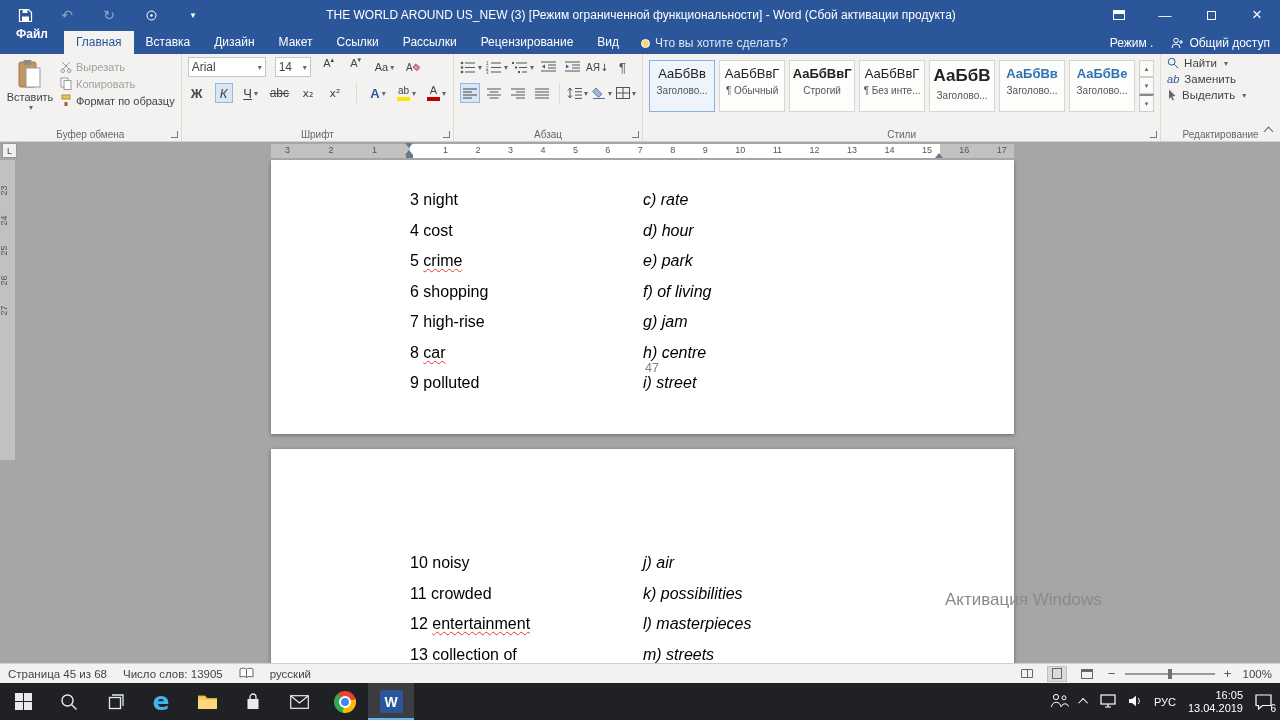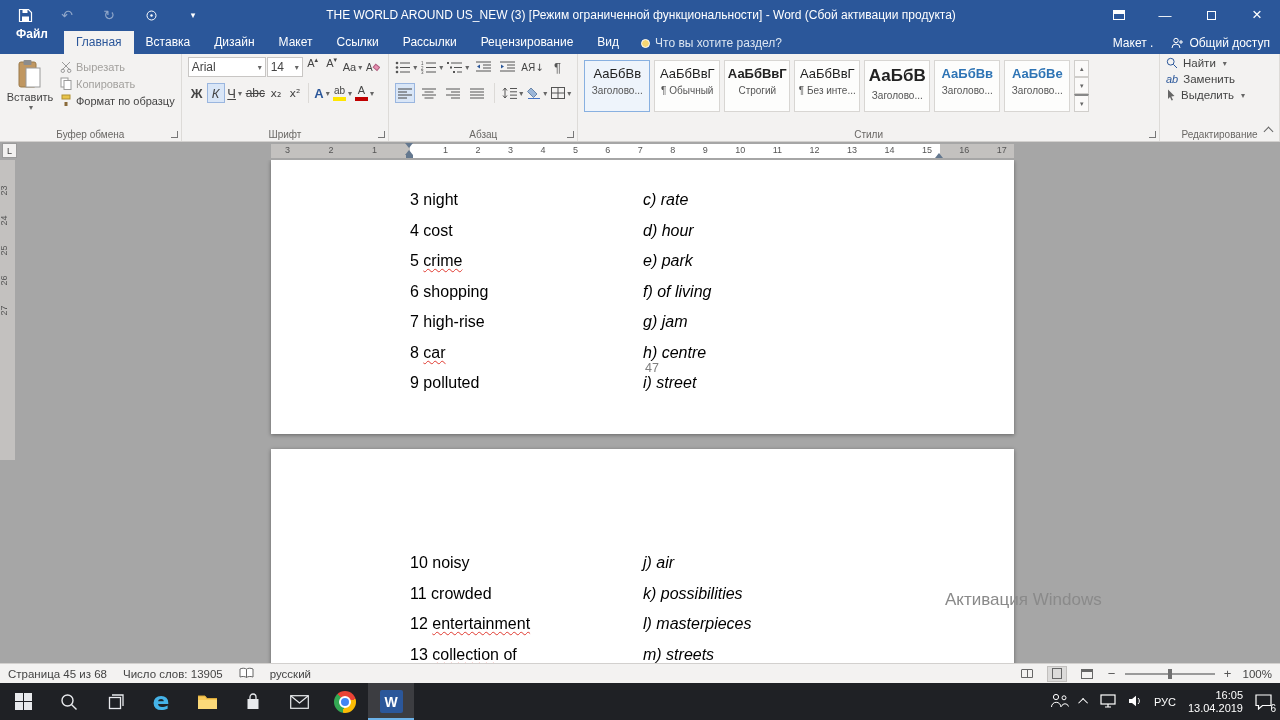--- a/index.html
+++ b/index.html
@@ -39,21 +39,21 @@
 
   
   .clip-wrap { display:flex; gap:6px; }
   .bigbtn { width:48px; display:flex; flex-direction:column; align-items:center; font-size:11px; padding-top:2px; }
   .bigbtn svg { margin-bottom:2px; }
   .smallcol { display:flex; flex-direction:column; gap:4px; padding-top:4px; }
   .sbtn { display:flex; align-items:center; gap:4px; font-size:11px; white-space:nowrap; }
   .sbtn.disabled { color:#a3a19e; }
 
   
-  .fg-row1, .fg-row2 { display:flex; gap:1px; }
+  .fg-row1, .fg-row2 { display:flex; gap:9px; }
   .fg-row1 { margin-bottom:6px; }
   .combo { border:1px solid #c8c6c4; background:#fff; height:20px; display:flex; align-items:center; justify-content:space-between; font-size:12px; padding:0 3px; }
   .combo-family { width:78px; }
   .combo-size { width:36px; }
   .tgl { min-width:18px; height:20px; display:flex; align-items:center; justify-content:center; font-size:13px; padding:0 1px; }
   .tgl.active { border:1px solid #9ab6df; background:#d9e6f7; }
   .tgl .bold { font-weight:bold; }
   .tgl .ital { font-style:italic; }
   .tgl .undl { text-decoration:underline; }
   .tgl .strk { text-decoration:line-through; font-size:12px; }
@@ -200,24 +200,24 @@
         <span class="tab">Вставка</span>
         <span class="tab">Дизайн</span>
         <span class="tab">Макет</span>
         <span class="tab">Ссылки</span>
         <span class="tab">Рассылки</span>
         <span class="tab">Рецензирование</span>
         <span class="tab">Вид</span>
       </div>
     <div class="tellme">
       <span class="bulb"></span>
-      <span>Что вы хотите раздел?</span>
+      <span>Что вы хотите сделать?</span>
     </div>
     <div class="tr-right">
-      <span>Макет .</span>
+      <span>Режим .</span>
       <span class="share">
         <svg width="13" height="12" viewBox="0 0 13 12">
             <circle cx="5" cy="3.5" r="2.2" fill="none" stroke="#fff"></circle>
             <path d="M1 11 a4 4 0 0 1 8 0" fill="none" stroke="#fff"></path>
             <path d="M10 3 v4 M8 5 h4" stroke="#fff"></path>
           </svg>
         <span>Общий доступ</span>
       </span>
     </div>
   </div>

